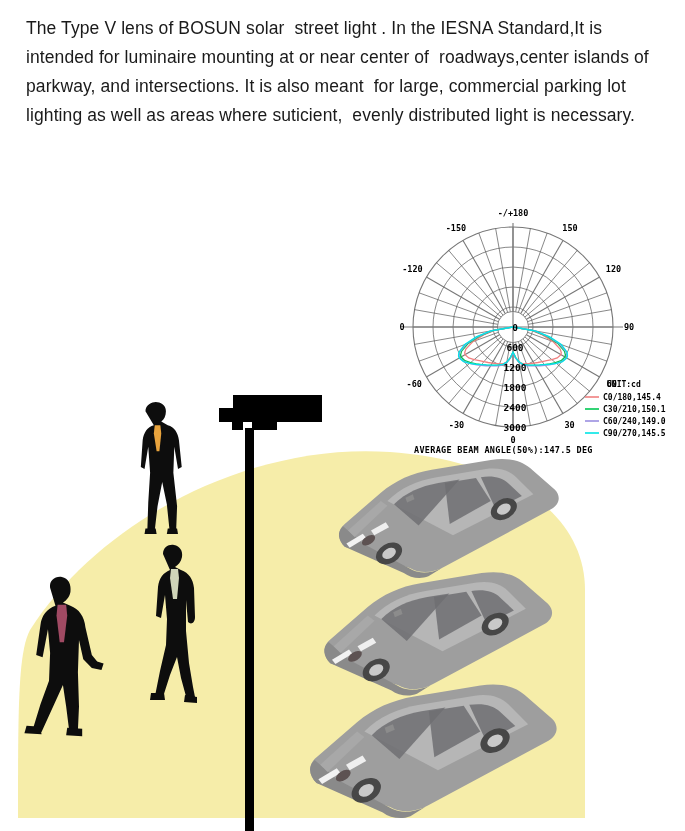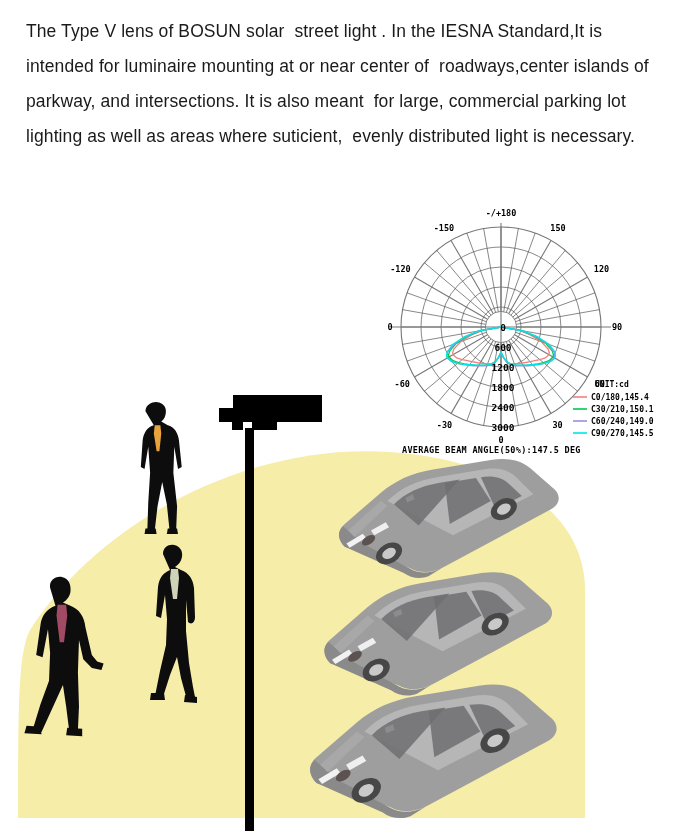--- a/index.html
+++ b/index.html
@@ -17,42 +17,42 @@
   }
 
   
   #description {
     position: absolute;
     left: 26px;
     top: 14px;
     width: 640px;
     font-family: "Liberation Sans", sans-serif;
     font-size: 17.5px;
-    line-height: 35px;
+    line-height: 29px;
     color: #1a1a1a;
     letter-spacing: 0.1px;
     white-space: pre-wrap;
   }
 
   
   #illustration {
     position: absolute;
     left: 0;
     top: 190px;
     width: 685px;
     height: 641px;
   }
   #illustration svg {
     display: block;
   }
 
   
   #polar-diagram {
     position: absolute;
-    left: 388px;
+    left: 400px;
     top: 195px;
     width: 273px;
     height: 270px;
   }
   #polar-diagram svg {
     display: block;
   }
   .polar-label {
     font-family: "DejaVu Sans Mono", monospace;
     font-size: 8.5px;

